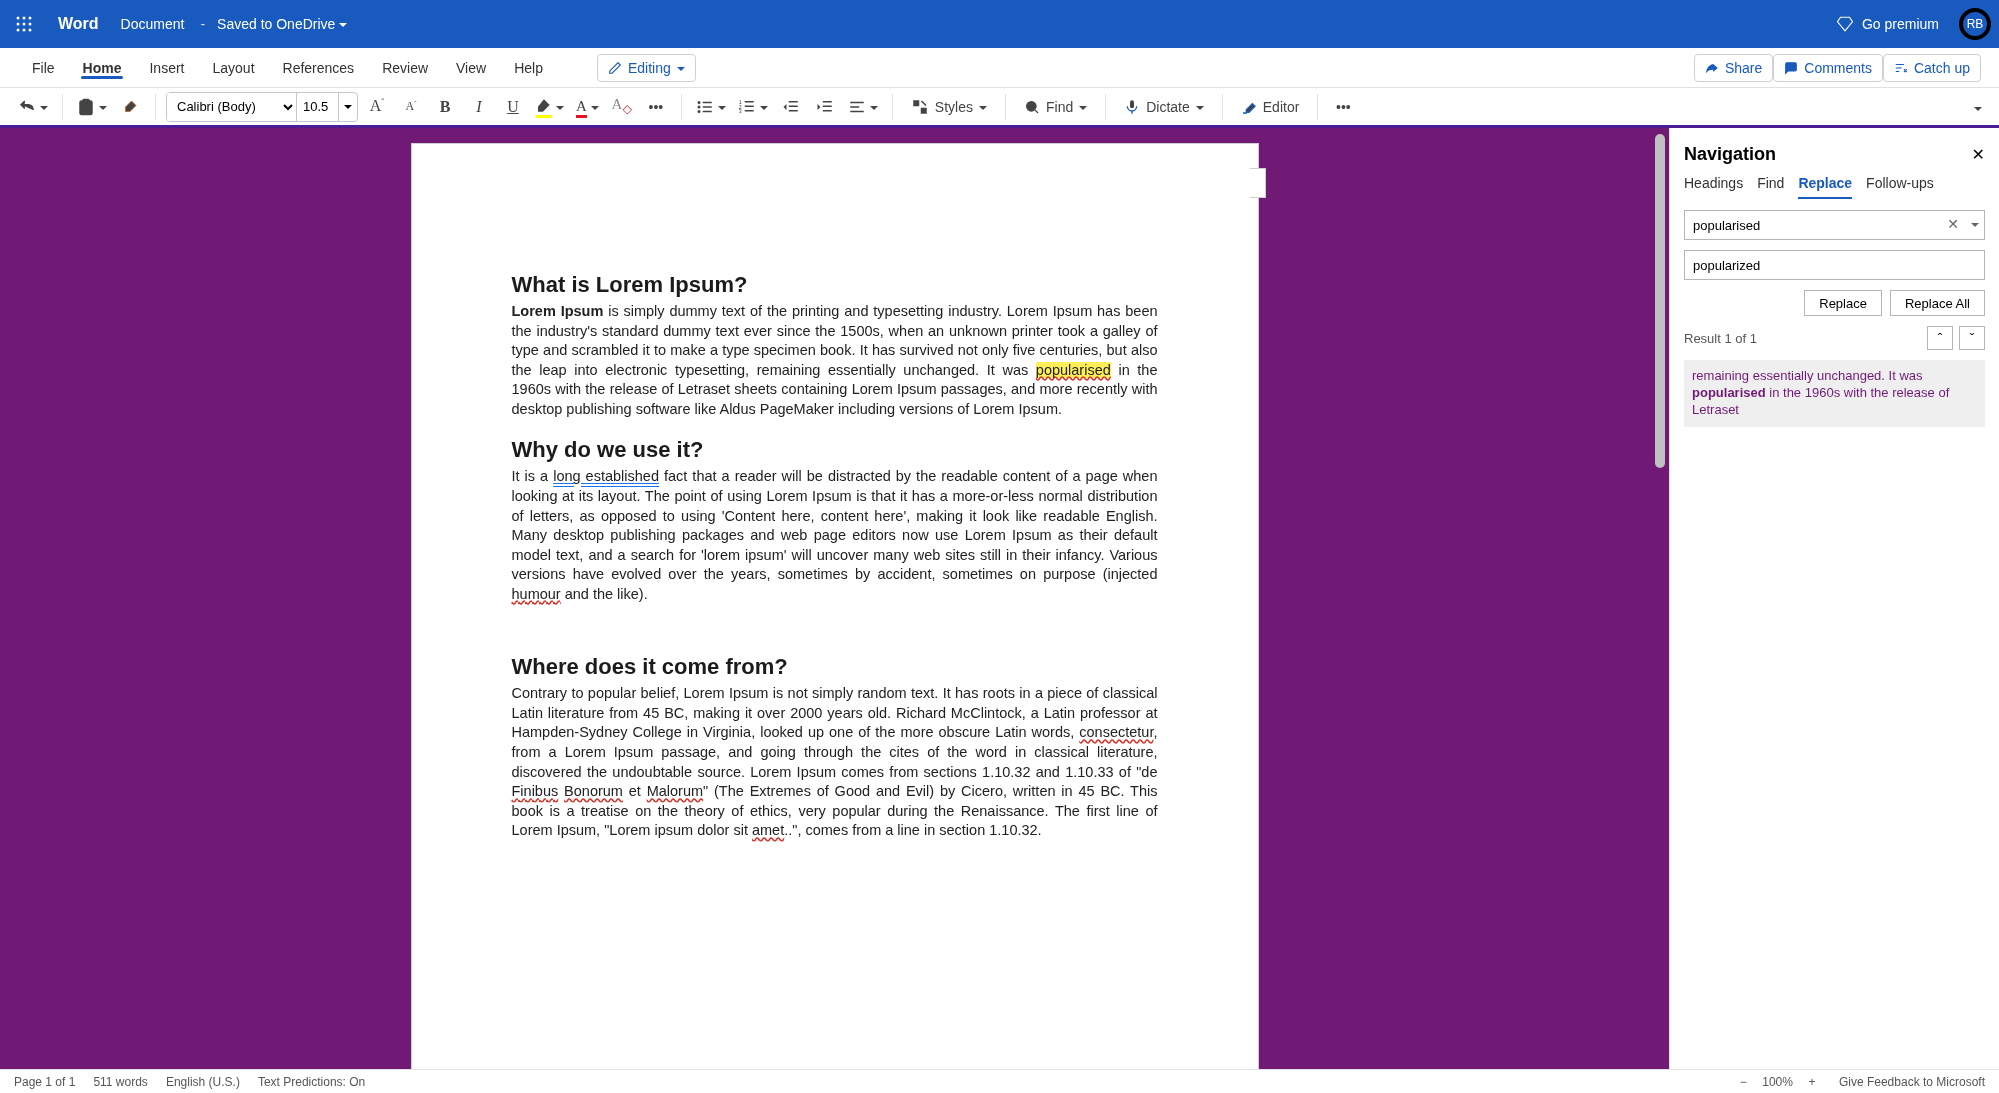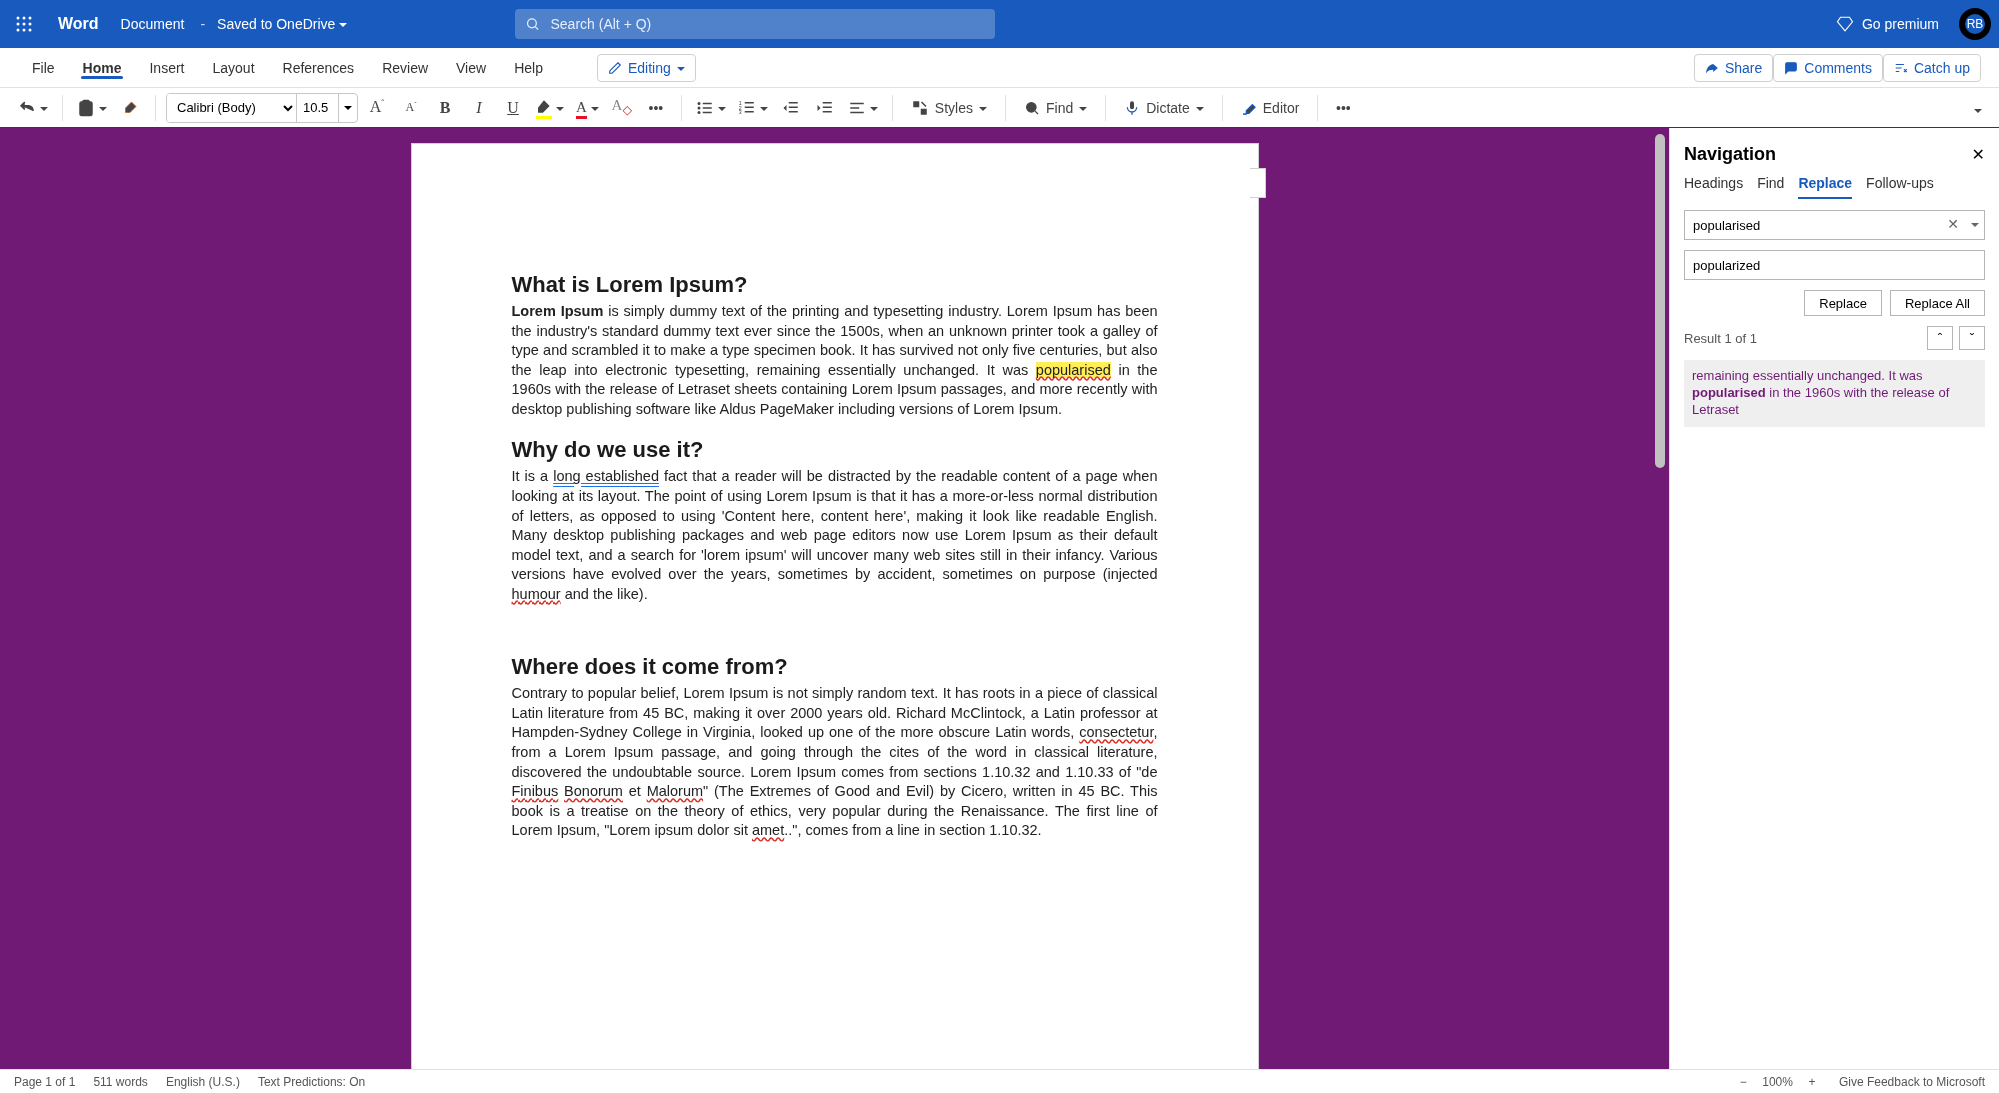--- a/index.html
+++ b/index.html
@@ -12,34 +12,34 @@
 .titlebar .appname { font-size: 16px; font-weight: 600; padding: 0 10px; }
 .titlebar .docname { font-size: 14px; padding: 0 4px; }
 .titlebar .dash { padding: 0 4px; opacity: .8; }
 .titlebar .saved { font-size: 14px; display: flex; align-items: center; gap: 4px; }
 .titlebar .search { flex: 0 0 480px; margin-left: 160px; }
 .titlebar .search .box { background: #4f82cb; border-radius: 4px; height: 30px; display: flex; align-items: center; padding: 0 10px; gap: 10px; color: #e6eefb; }
 .titlebar .search input { background: transparent; border: none; outline: none; color: #e6eefb; font-size: 14px; width: 100%; }
 .titlebar .search input::placeholder { color: #e6eefb; }
 .titlebar .spacer { flex: 1; }
 .titlebar .premium { display: flex; align-items: center; gap: 8px; font-size: 14px; }
-.titlebar .avatar { width: 32px; height: 32px; border: 6px solid #000000; border-radius: 50%; display: flex; align-items: center; justify-content: center; font-size: 12px; margin-left: 12px; }
+.titlebar .avatar { width: 32px; height: 32px; border: 4px solid #000000; border-radius: 50%; display: flex; align-items: center; justify-content: center; font-size: 12px; margin-left: 12px; }
 
 
 .tabs { height: 40px; border-bottom: 1px solid #e1e1e1; display: flex; align-items: center; padding: 8px 18px; gap: 0; }
 .tabs .tab { padding: 0 14px; height: 100%; display: flex; align-items: center; font-size: 14px; color: #333; cursor: pointer; position: relative; }
 .tabs .tab.active { font-weight: 600; }
 .tabs .tab.active::after { content: ""; position: absolute; left: 12px; right: 12px; bottom: 0; height: 3px; background: #185abd; border-radius: 2px; }
 .tabs .editing-pill { margin-left: 40px; border: 1px solid #d0d0d0; border-radius: 4px; height: 28px; display: flex; align-items: center; padding: 0 10px; gap: 6px; color: #185abd; font-size: 14px; }
 .tabs .right { margin-left: auto; display: flex; gap: 0; }
 .tabs .right .btn { border: 1px solid #d0d0d0; border-radius: 4px; height: 28px; display: flex; align-items: center; padding: 0 10px; gap: 6px; font-size: 14px; color: #185abd; }
 .tabs .right .btn svg { fill: #185abd; }
 
 
-.ribbon { height: 40px; border-bottom: 1px solid #4c1d95; display: flex; align-items: center; padding: 0 14px; gap: 4px; position: relative; }
+.ribbon { height: 40px; border-bottom: 3px solid #4c1d95; display: flex; align-items: center; padding: 0 14px; gap: 4px; position: relative; }
 .ribbon .sep { width: 1px; height: 26px; background: #e1e1e1; margin: 0 6px; }
 .ribbon .rbtn { height: 30px; min-width: 30px; display: flex; align-items: center; justify-content: center; gap: 4px; padding: 0 4px; color: #444; cursor: pointer; border-radius: 4px; }
 .ribbon .rbtn svg { fill: #444; }
 .ribbon select, .ribbon input.fsz { border: 1px solid #c8c8c8; height: 28px; font-size: 13px; padding: 0 6px; background: #fff; }
 .ribbon select.font { width: 130px; }
 .ribbon input.fsz { width: 42px; }
 .ribbon .fontgroup { display: flex; border: 1px solid #c8c8c8; border-radius: 4px; overflow: hidden; }
 .ribbon .fontgroup select, .ribbon .fontgroup input { border: none; border-right: 1px solid #c8c8c8; }
 .ribbon .fontgroup .chev { width: 18px; display: flex; align-items: center; justify-content: center; }
 .ribbon .labeled { display: flex; align-items: center; gap: 6px; padding: 0 8px; }
@@ -106,29 +106,20 @@
         <circle cx="14" cy="14" r="1.5"></circle>
       </svg>
   </div>
   <div class="appname">Word</div>
   <div class="docname">Document</div>
   <div class="dash">-</div>
   <div class="saved">
     <span>Saved to OneDrive</span>
     <span class="chev"></span>
   </div>
-  <div class="search">
-    <div class="box">
-      <svg width="16" height="16" viewBox="0 0 24 24" fill="none" stroke="#e6eefb" stroke-width="2">
-          <circle cx="11" cy="11" r="7"></circle>
-          <line x1="21" y1="21" x2="16.65" y2="16.65"></line>
-        </svg>
-      <input type="text" placeholder="Search (Alt + Q)" style="">
-    </div>
-  </div>
   <div class="spacer"></div>
   <div class="premium">
     <svg width="18" height="18" viewBox="0 0 24 24" fill="none" stroke="#fff" stroke-width="1.5">
         <path d="M6 3h12l4 6-10 12L2 9z"></path>
       </svg>
     <span>Go premium</span>
   </div>
   <div class="avatar">RB</div>
 </div>
 

